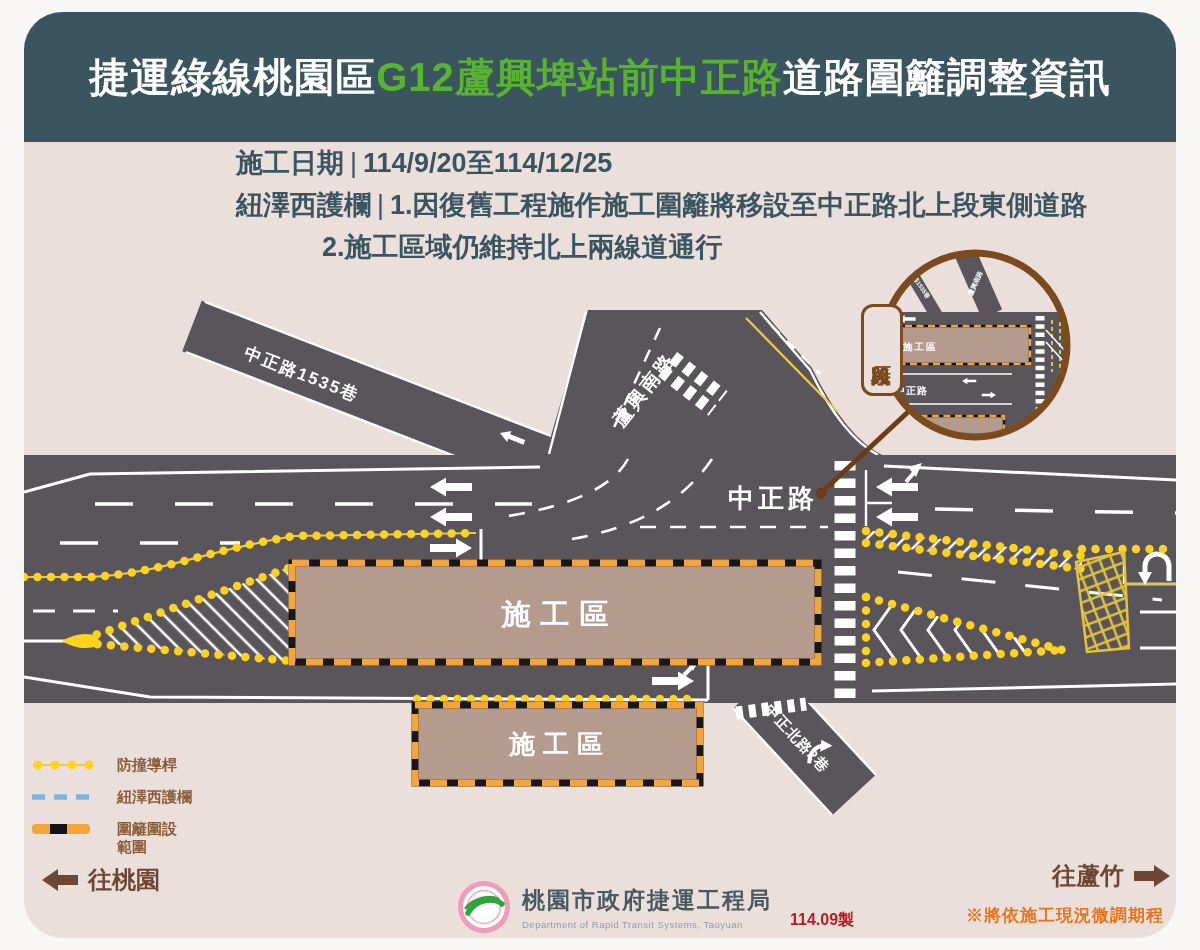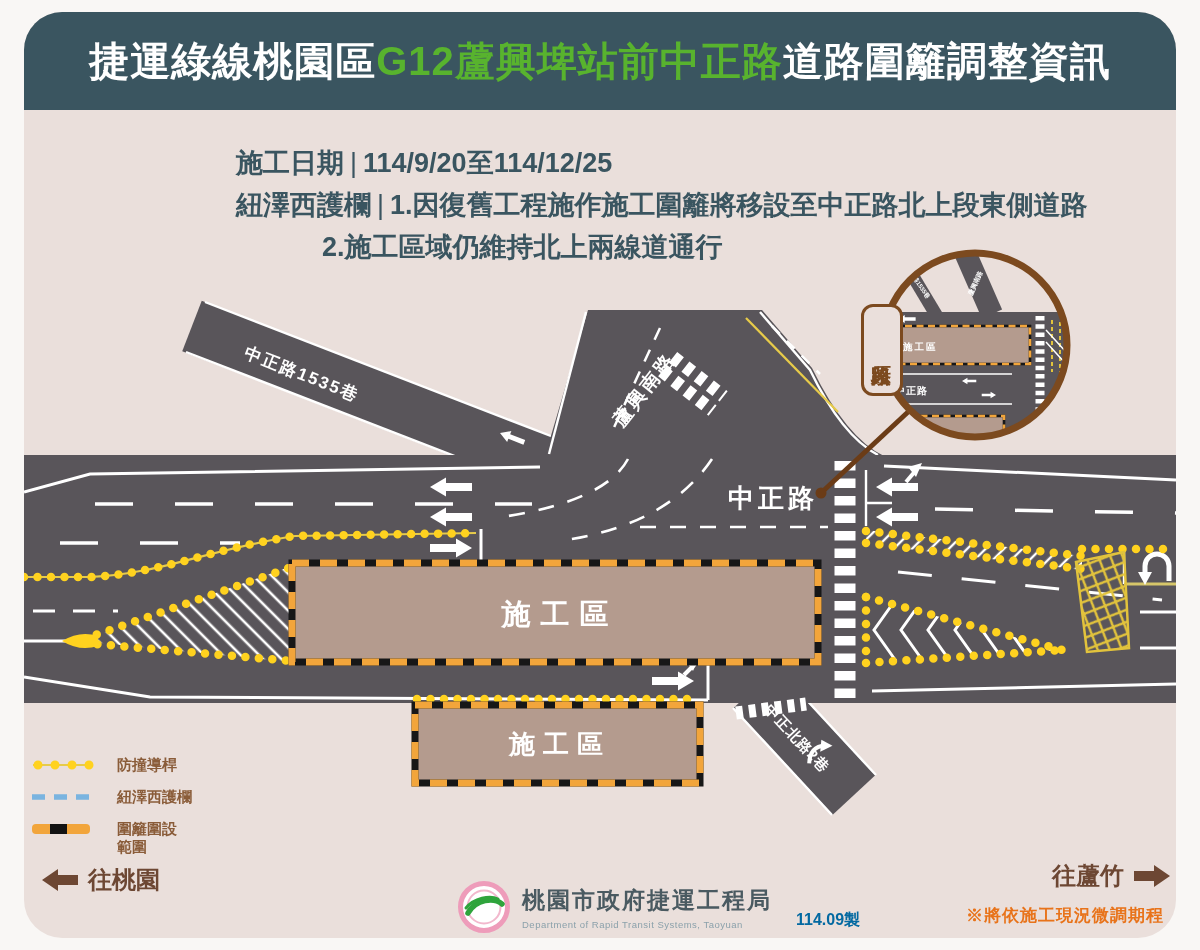--- a/index.html
+++ b/index.html
@@ -2,21 +2,21 @@
 <html><head>
 <meta charset="utf-8">
 <style>
   html,body{margin:0;padding:0;}
   .page{position:relative;width:1200px;height:950px;background:#f9f7f5;overflow:hidden;
         font-family:"Liberation Sans",sans-serif;}
   .card{position:absolute;left:24px;top:12px;width:1152px;height:926px;background:#eadfdb;
         border-radius:38px;z-index:0;}
   .map-svg{position:absolute;left:0;top:0;z-index:1;}
   .overlay{position:absolute;z-index:2;}
-  .header{left:24px;top:12px;width:1152px;height:98px;background:#3a5560;
+  .header{left:24px;top:12px;width:1152px;height:130px;background:#3a5560;
           border-radius:38px 38px 0 0;display:flex;align-items:center;justify-content:center;}
   .title{font-size:40px;font-weight:700;color:#fff;letter-spacing:1px;white-space:nowrap;}
   .title .hl{color:#58b32e;}
   .info{left:236px;top:150px;color:#3a5560;font-weight:700;font-size:27px;line-height:1.0;}
   .info .row{margin-bottom:15px;white-space:nowrap;}
   .info .sep{font-weight:400;padding:0 6px;}
   .info .indent{padding-left:86px;}
   .badge{left:861px;top:304px;width:36px;height:86px;border:3.5px solid #7c4a1f;border-radius:12px;
          background:#eadfdb;color:#7c4a1f;font-size:20px;font-weight:700;
          writing-mode:vertical-rl;text-orientation:upright;display:flex;align-items:center;justify-content:center;}
@@ -25,21 +25,21 @@
   .legend .sw{width:64px;margin-right:12px;flex:none;margin-top:1px;}
   .legend .lt{font-size:15px;font-weight:700;color:#8a5c39;line-height:1.25;padding-left:11px;}
   .dir{display:flex;align-items:center;gap:10px;color:#6d4733;font-weight:700;font-size:24px;}
   .dir-left{left:42px;top:864px;}
   .dir-right{right:30px;top:860px;}
   .note{right:36px;top:904px;color:#e8731a;font-weight:700;font-size:17px;letter-spacing:1px;}
   .footer-center{left:456px;top:879px;display:flex;align-items:center;}
   .agency-block{margin-left:10px;}
   .agency{font-family:"Liberation Serif",serif;font-size:23px;font-weight:700;color:#4a5a61;letter-spacing:2px;}
   .agency-en{font-size:9.5px;color:#8ba1ab;letter-spacing:.5px;margin-top:3px;}
-  .made{font-size:16px;font-weight:700;color:#0369a1;margin-left:24px;align-self:flex-end;margin-bottom:4px;}
+  .made{font-size:16px;font-weight:700;color:#b91c1c;margin-left:18px;align-self:flex-end;margin-bottom:4px;}
   
   .rd{fill:#59555a;}
   .rds{stroke:#59555a;fill:none;}
   .wl{stroke:#fff;stroke-width:3;fill:none;}
   .wl2{stroke:#fff;stroke-width:2.4;fill:none;}
   .dash{stroke:#fff;stroke-width:3.5;fill:none;stroke-dasharray:38 42;}
   .dash2{stroke:#fff;stroke-width:3;fill:none;stroke-dasharray:22 18;}
   .gd{stroke:#fff;stroke-width:2.6;fill:none;stroke-dasharray:16 14;}
   .dots{stroke:#ffd21f;stroke-width:8.5;stroke-linecap:round;stroke-dasharray:0 13.5;fill:none;}
   .yline{stroke:#e7cb4a;stroke-width:2.2;fill:none;}

